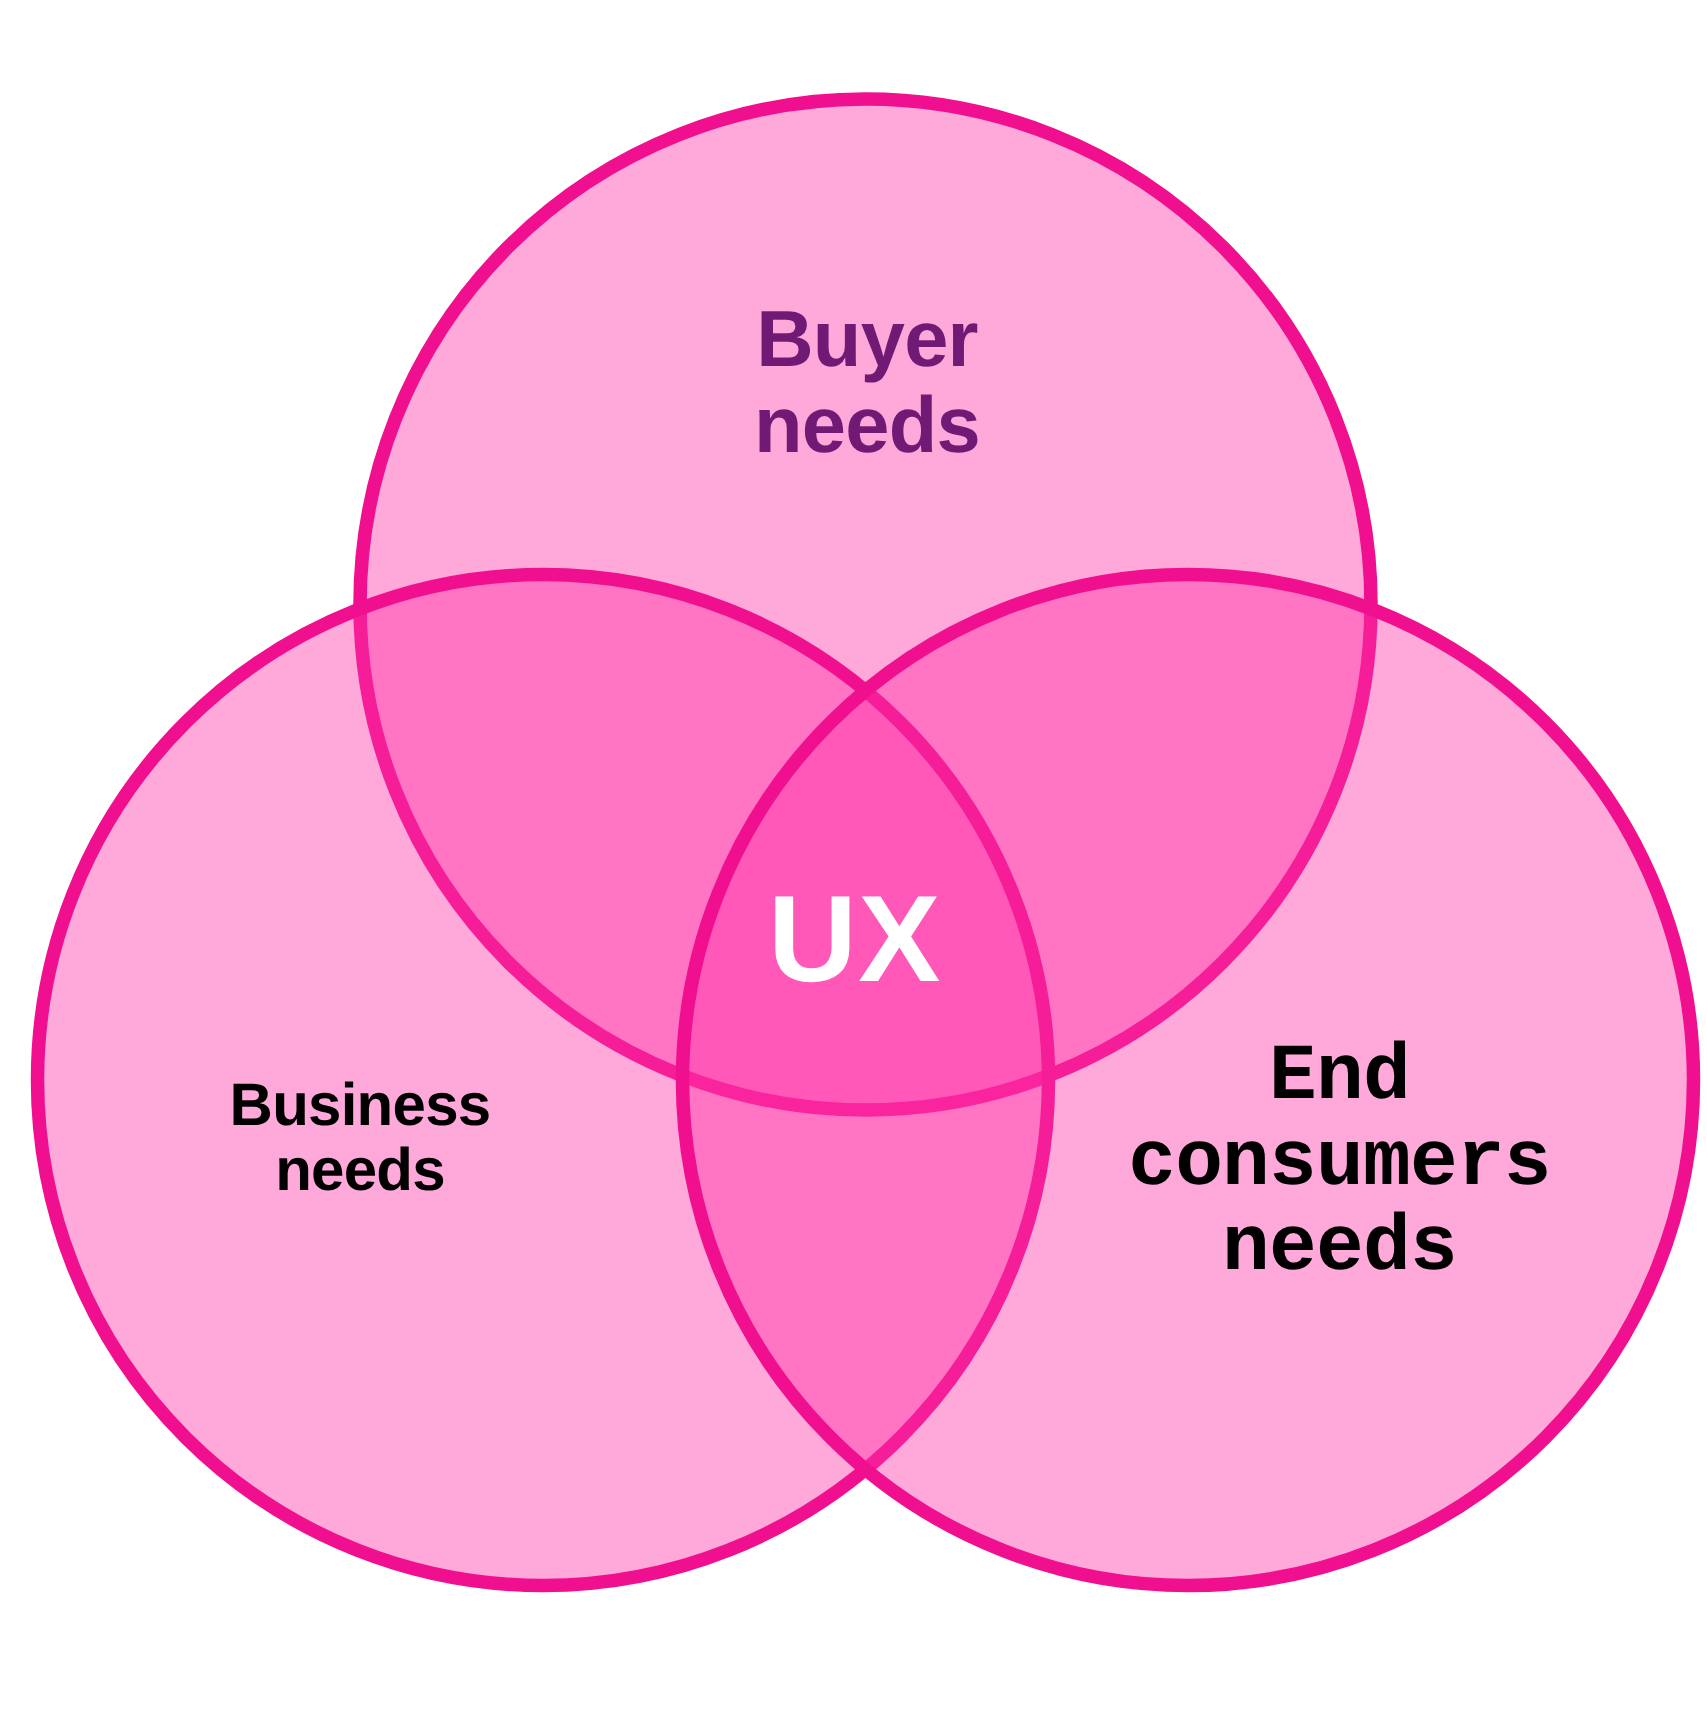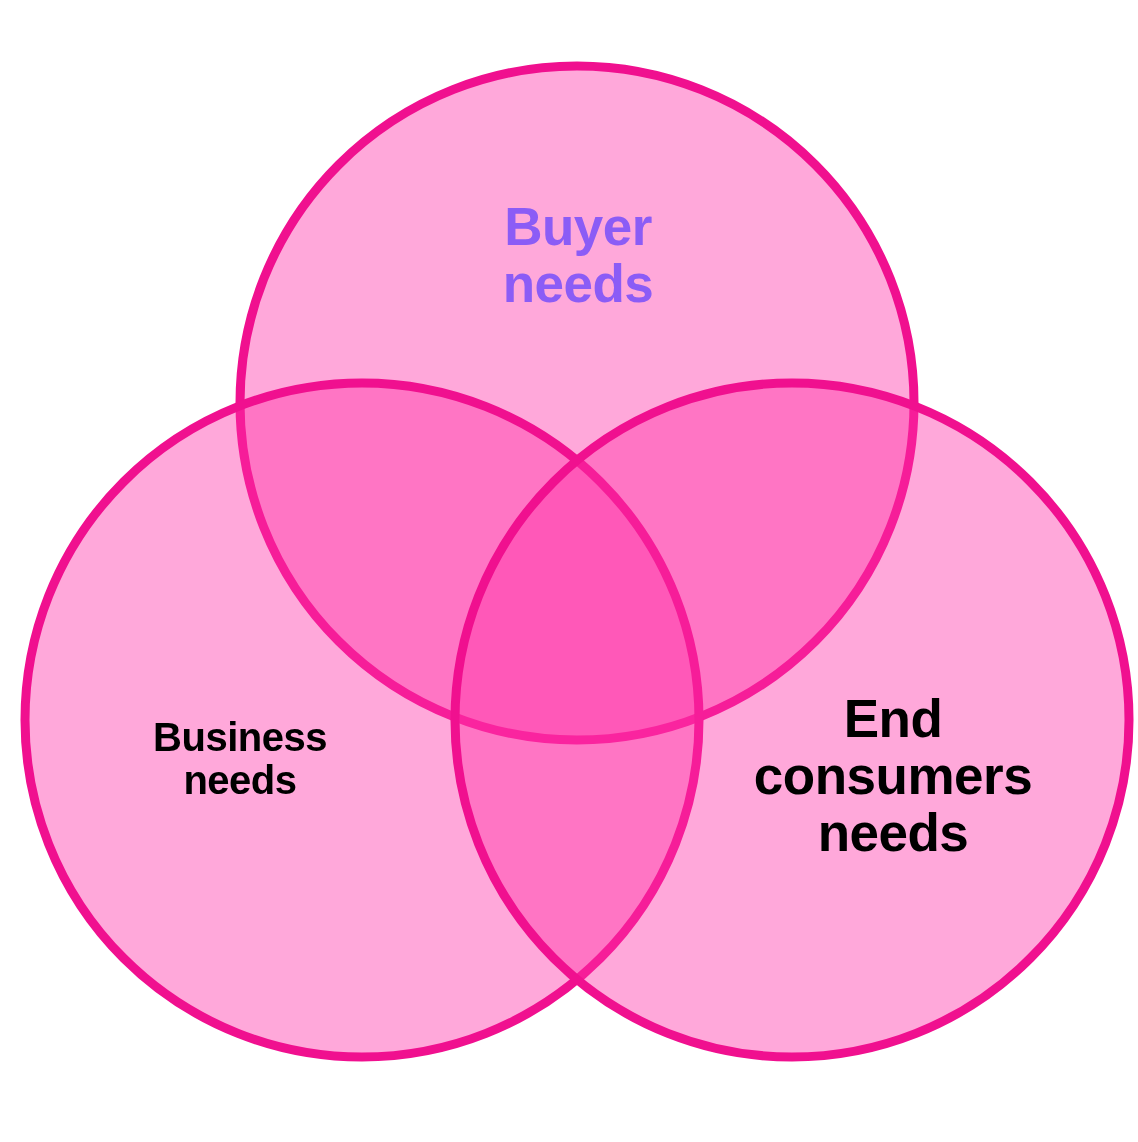--- a/index.html
+++ b/index.html
@@ -49,20 +49,21 @@
     left: 55px;
     top: 716px;
     width: 370px;
     font-size: 40px;
   }
   #label-end-consumers {
     left: 718px;
     top: 690px;
     width: 350px;
     font-size: 53px;
+    font-family: Liberation Mono, monospace;
   }
   #label-center {
     left: 420px;
     top: 583px;
     width: 300px;
     font-size: 82px;
     color: #FFFFFF;
     letter-spacing: 1px;
   }
 </style>
@@ -74,24 +75,25 @@
   <svg id="venn-svg" viewBox="0 0 1138 1142" xmlns="http://www.w3.org/2000/svg">
 
     <circle cx="577" cy="403" r="337" fill="#FF2FA8" fill-opacity="0.42" stroke="#F0108F" stroke-width="9"></circle>
 
     <circle cx="362" cy="720" r="337" fill="#FF2FA8" fill-opacity="0.42" stroke="#F0108F" stroke-width="9"></circle>
 
     <circle cx="792" cy="720" r="337" fill="#FF2FA8" fill-opacity="0.42" stroke="#F0108F" stroke-width="9"></circle>
 
   </svg>
 
-  <div class="venn-label" id="label-buyer" style="color: #8b5cf6;">Buyer
+  <div class="venn-label" id="label-buyer" style="color: #701a75;">Buyer
 needs</div>
 
   <div class="venn-label" id="label-business" style="color: rgb(0, 0, 0);">Business
 needs</div>
 
   <div class="venn-label" id="label-end-consumers" style="color: rgb(0, 0, 0);">End
 consumers
 needs</div>
 
+  <div class="venn-label" id="label-center" style="color: rgb(255, 255, 255);">UX</div>
 
 </div>
 
 </body></html>

